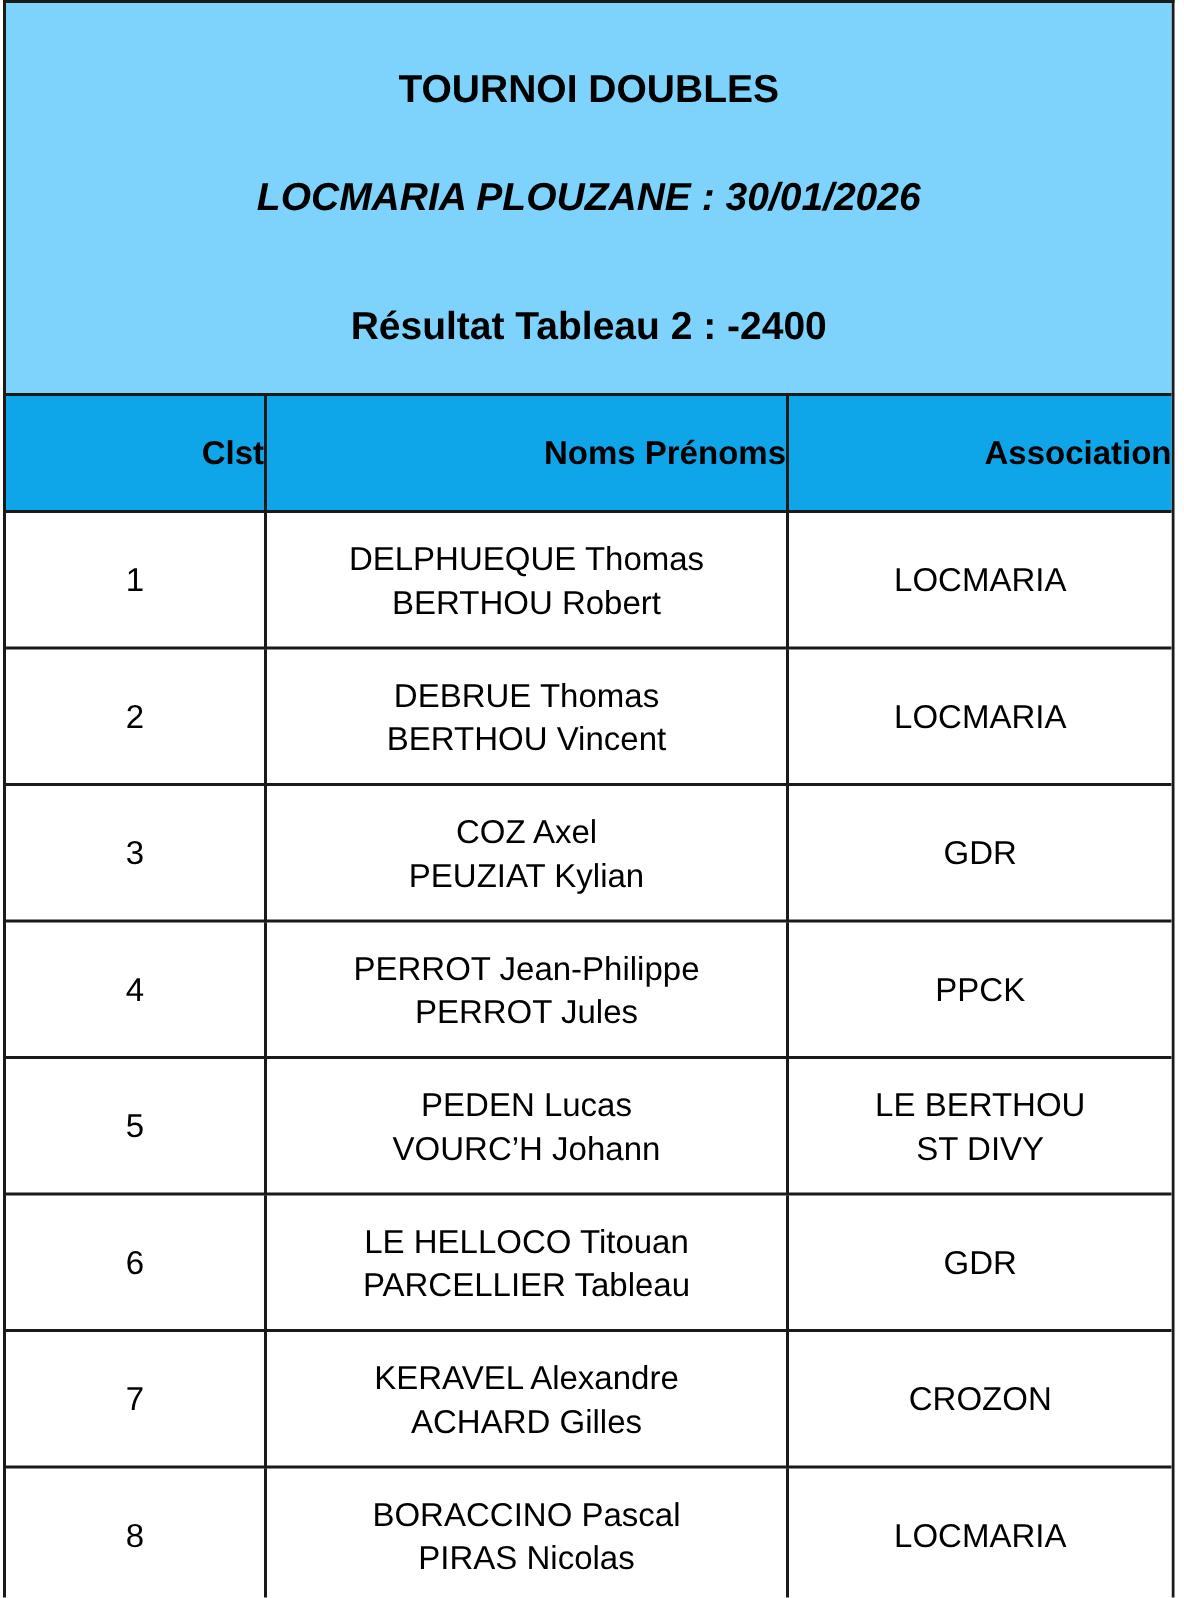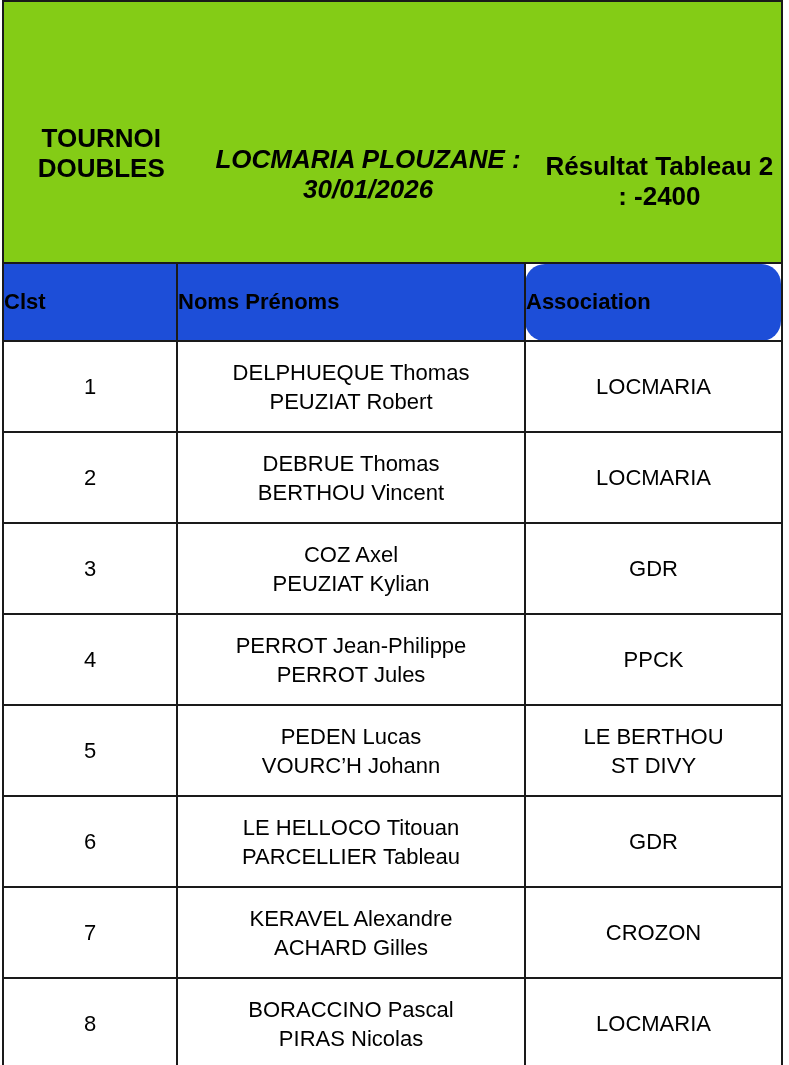--- a/index.html
+++ b/index.html
@@ -19,26 +19,26 @@
       position: absolute;
       left: 2px;
       top: 0px;
       width: 781px;
       border-left: 2px solid #1a1a1a;
       border-right: 2px solid #1a1a1a;
       border-top: 2px solid #1a1a1a;
       box-sizing: border-box;
     }
     .title-block {
-      background: #84cc16;
+      background: #7dd3fc;
       height: 262px;
       box-sizing: border-box;
       border-bottom: 2px solid #1a1a1a;
       display: flex;
-      flex-direction: row;
+      flex-direction: column;
       align-items: center;
       justify-content: flex-start;
       padding-top: 42px;
     }
     .title-line {
       font-weight: bold;
       font-size: 26px;
       line-height: 30px;
       text-align: center;
       letter-spacing: 0px;
@@ -50,33 +50,33 @@
     table.results {
       width: 100%;
       border-collapse: collapse;
       table-layout: fixed;
     }
     table.results col.c1 { width: 173px; }
     table.results col.c2 { width: 348px; }
     table.results col.c3 { width: auto; }
 
     table.results th {
-      background: #1d4ed8;
+      background: #0ea5e9;
       height: 76px;
       font-weight: bold;
       font-size: 22px;
-      text-align: left;
+      text-align: right;
       vertical-align: middle;
       border-left: 2px solid #1a1a1a;
       border-right: 2px solid #1a1a1a;
       border-bottom: 2px solid #1a1a1a;
       padding: 0;
     }
     table.results th:first-child { border-left: none; }
-    table.results th:last-child { border-right: none; border-radius: 20px; }
+    table.results th:last-child { border-right: none; }
 
     table.results td {
       height: 89px;
       font-size: 22px;
       line-height: 29px;
       text-align: center;
       vertical-align: middle;
       border-left: 2px solid #1a1a1a;
       border-right: 2px solid #1a1a1a;
       border-bottom: 2px solid #1a1a1a;
@@ -110,21 +110,21 @@
         <th>Clst</th>
         <th>Noms Prénoms</th>
         <th>Association</th>
       </tr>
     </thead>
     <tbody>
       <tr>
         <td>1</td>
         <td>
           <span class="line">DELPHUEQUE Thomas</span>
-          <span class="line">PEUZIAT Robert</span>
+          <span class="line">BERTHOU Robert</span>
         </td>
         <td>
           <span class="line">LOCMARIA</span>
         </td>
       </tr>
       <tr>
         <td>2</td>
         <td>
           <span class="line">DEBRUE Thomas</span>
           <span class="line">BERTHOU Vincent</span>

